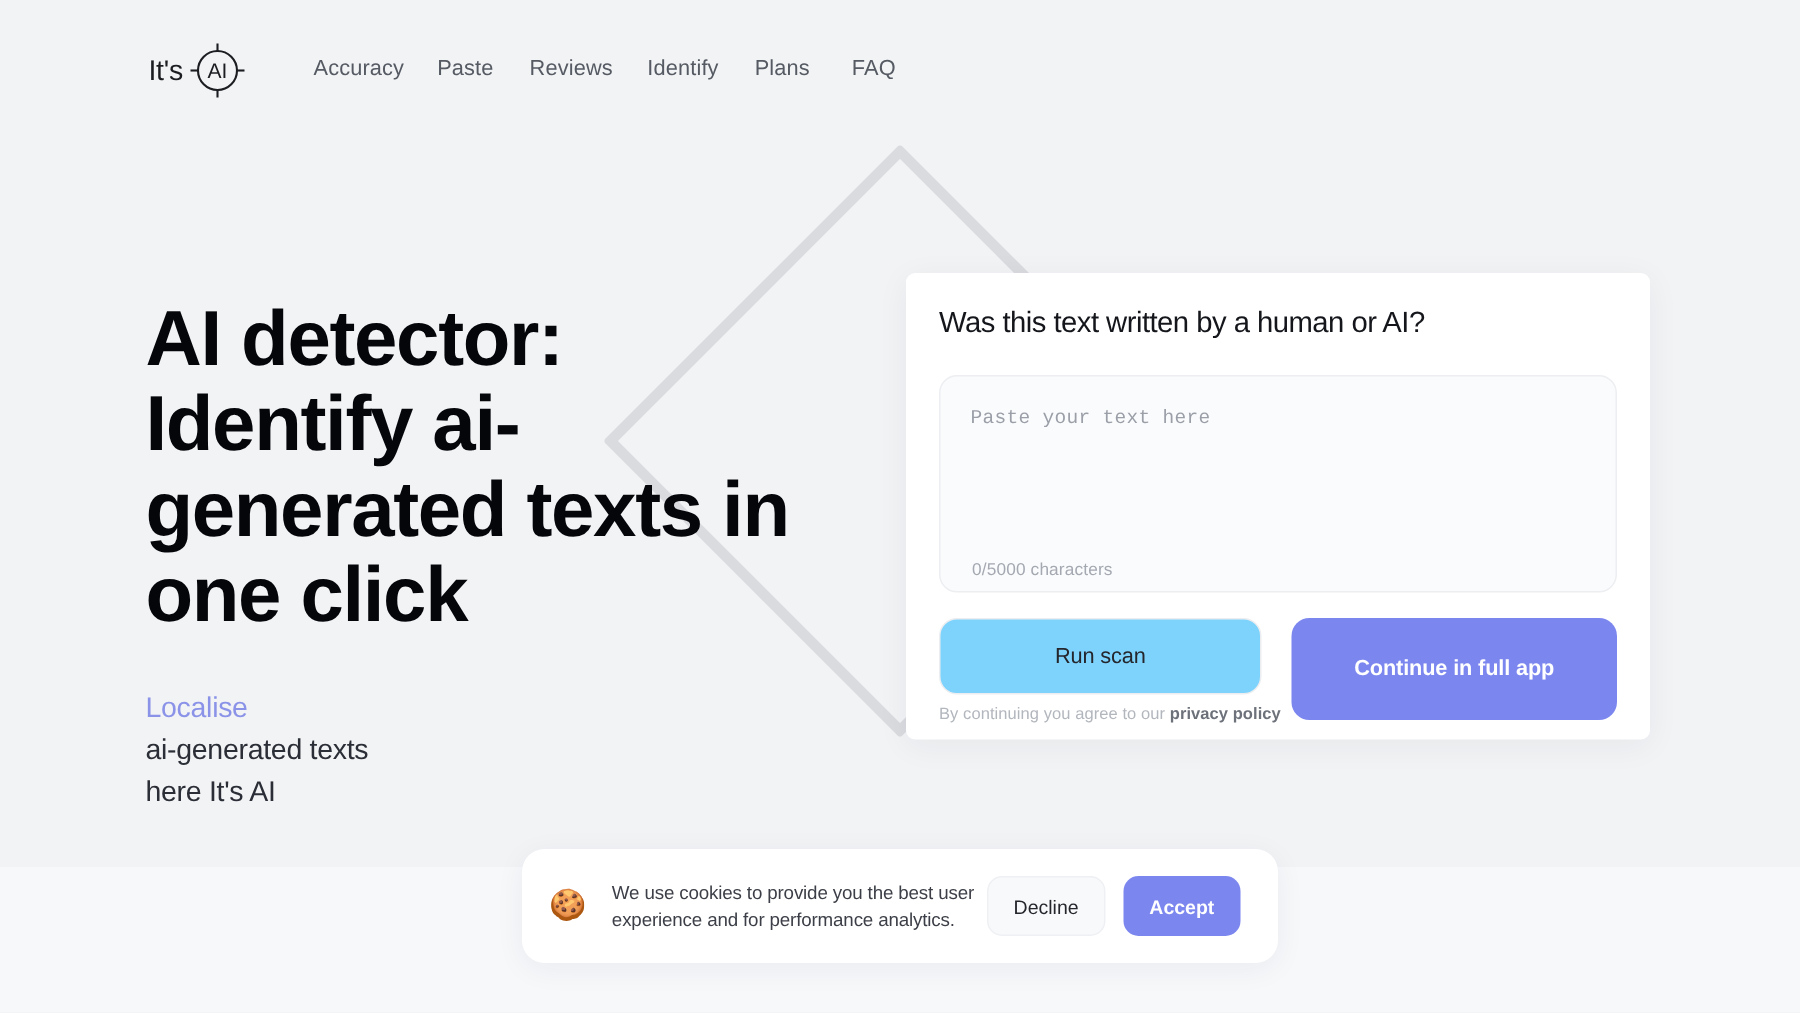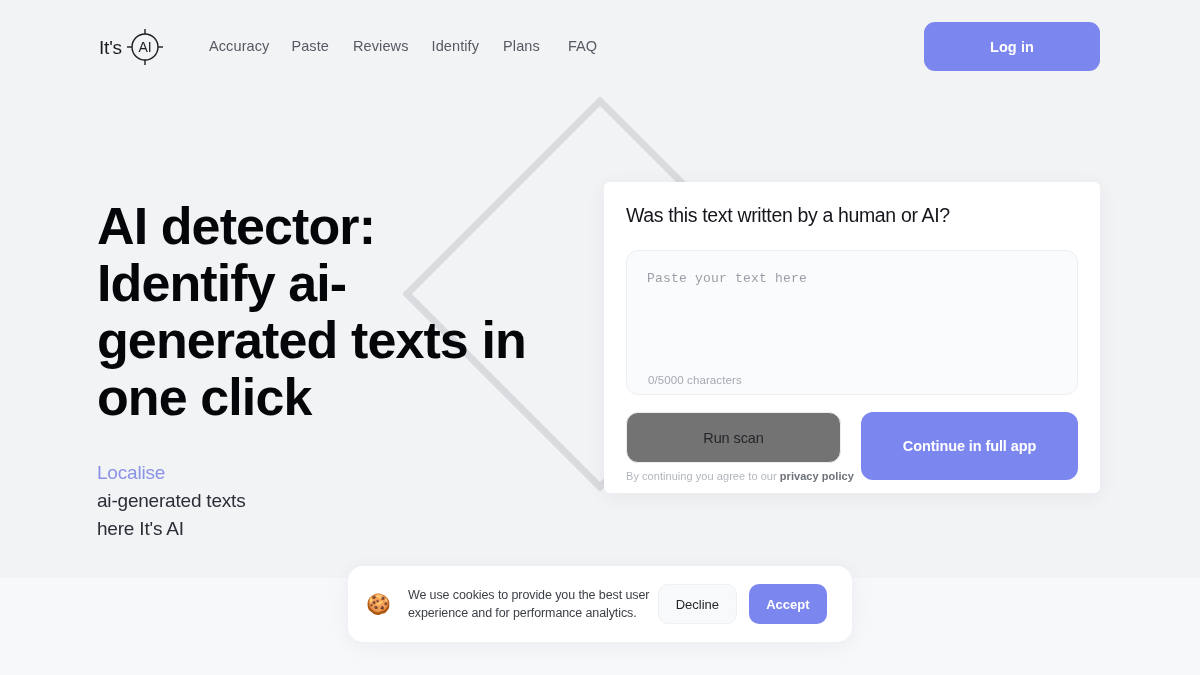--- a/index.html
+++ b/index.html
@@ -182,21 +182,21 @@
     position: absolute;
     left: 22px;
     top: 230px;
     width: 452px;
     display: flex;
     gap: 20px;
   }
   .btn-run {
     width: 219px;
     height: 51px;
-    background: #737373;
+    background: #7dd3fc;
     border: 1px solid #ecedf0;
     border-radius: 12px;
     font-family: "Liberation Sans", sans-serif;
     font-size: 14.5px;
     font-weight: 500;
     color: #24262c;
     cursor: pointer;
     letter-spacing: -0.1px;
   }
   .btn-continue {
@@ -307,21 +307,20 @@
 
   <nav class="nav">
     <a class="nav-item">Accuracy</a>
     <a class="nav-item">Paste</a>
     <a class="nav-item">Reviews</a>
     <a class="nav-item">Identify</a>
     <a class="nav-item">Plans</a>
     <a class="nav-item">FAQ</a>
   </nav>
 
-  <button class="login-btn">Log in</button>
 </header>
 
 <section class="hero-left">
   <h1 class="hero-title">AI detector: Identify ai-generated texts in one click</h1>
   <p class="hero-sub">
     <span class="hero-sub-accent">Localise</span>
     <span>ai-generated texts</span><br>
     <span>here It's AI</span>
   </p>
 </section>

